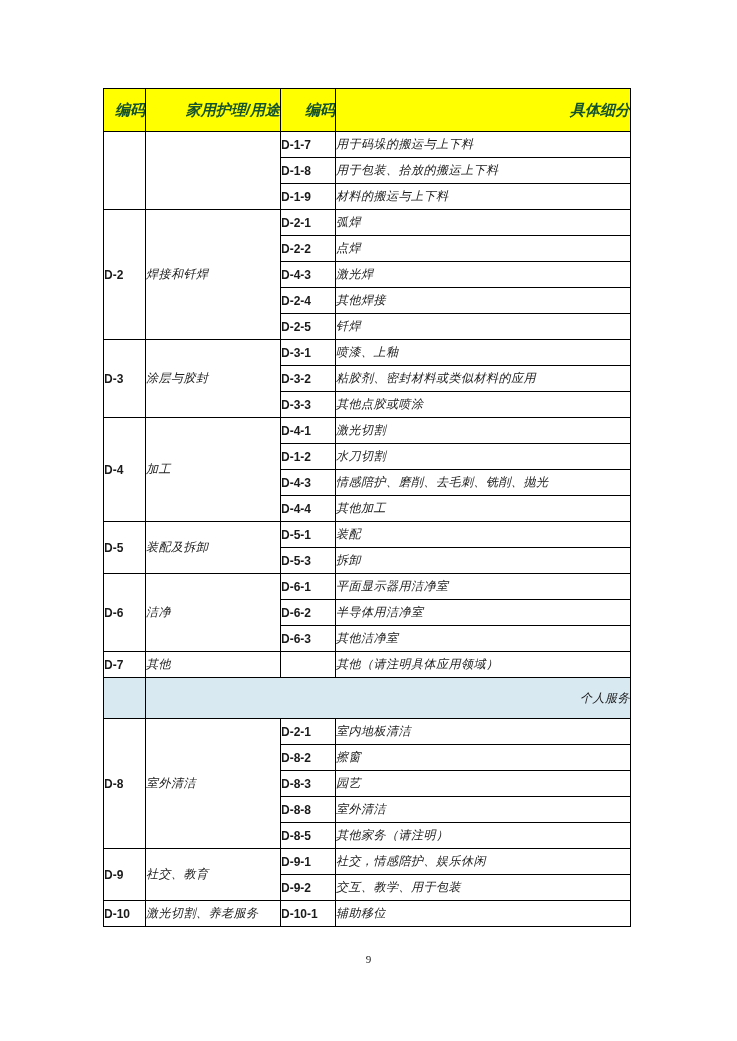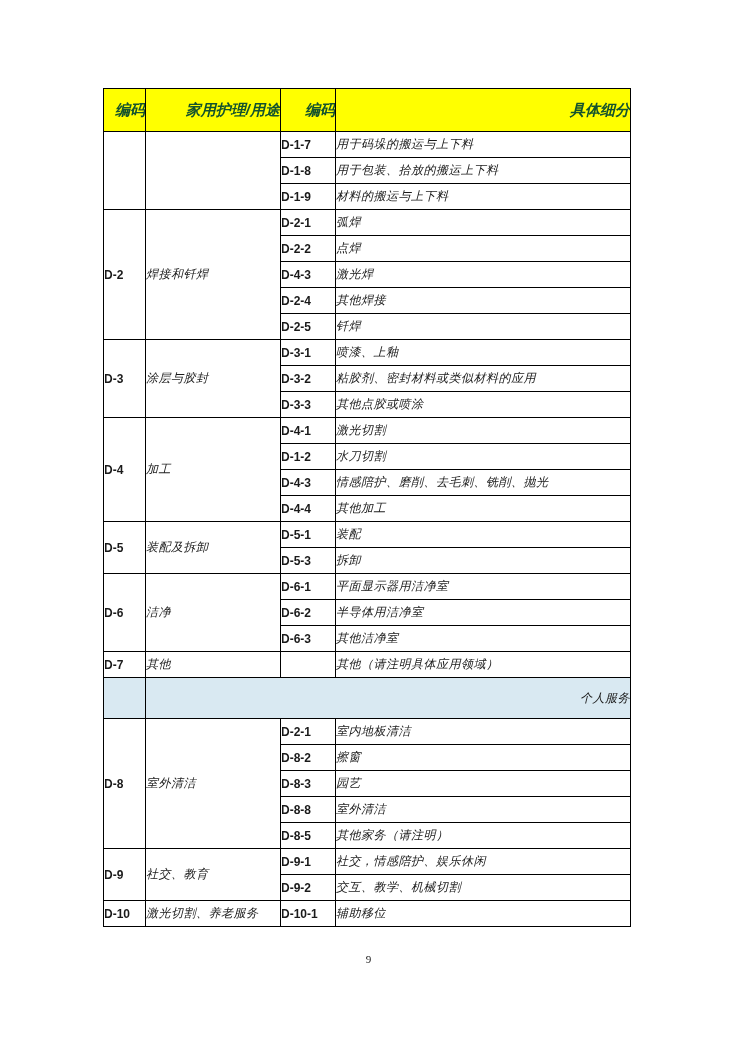--- a/index.html
+++ b/index.html
@@ -216,21 +216,21 @@
           <td class="detail-cell">其他家务（请注明）</td>
         </tr>
         <tr class="item-row">
           <td class="code-cell" rowspan="2">D-9</td>
           <td class="category-cell" rowspan="2">社交、教育</td>
           <td class="subcode-cell">D-9-1</td>
           <td class="detail-cell">社交，情感陪护、娱乐休闲</td>
         </tr>
         <tr class="item-row">
           <td class="subcode-cell">D-9-2</td>
-          <td class="detail-cell">交互、教学、机械切割</td>
+          <td class="detail-cell">交互、教学、用于包装</td>
         </tr>
         <tr class="item-row">
           <td class="code-cell" rowspan="1">D-10</td>
           <td class="category-cell" rowspan="1">激光切割、养老服务</td>
           <td class="subcode-cell">D-10-1</td>
           <td class="detail-cell">辅助移位</td>
         </tr>
       </tbody>
   </table>
 

